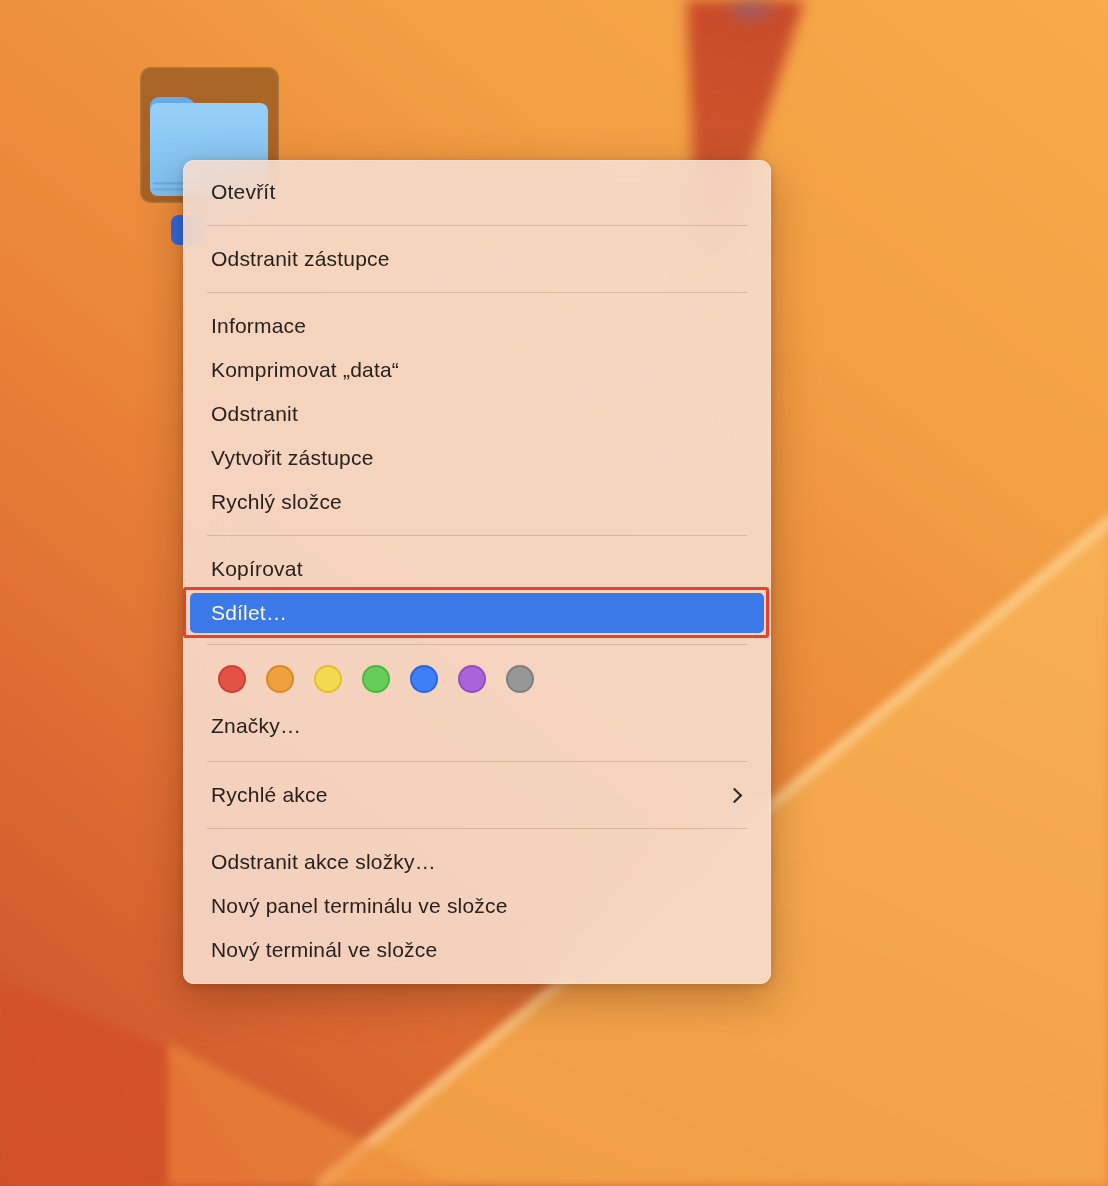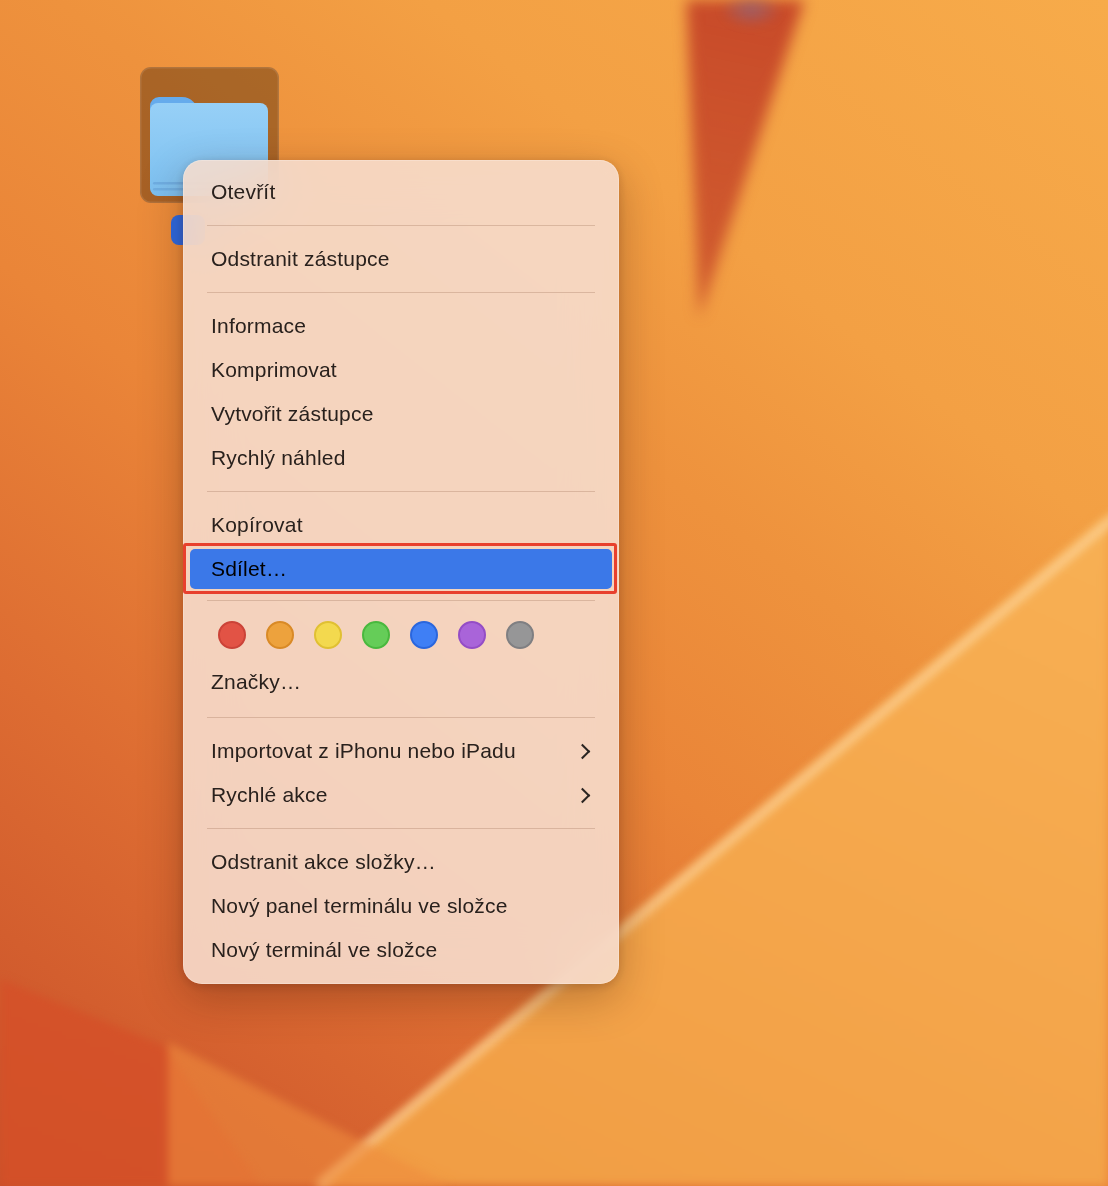--- a/index.html
+++ b/index.html
@@ -25,29 +25,29 @@
                 background:linear-gradient(200deg,#dd5f30,#d35028);}
   .wall-bl-light{clip-path:polygon(168px 1042px,470px 1196px,168px 1196px);
                  background:rgba(238,140,62,0.6);}
   
   .folder-sel{position:absolute;left:140px;top:67px;width:139px;height:136px;border-radius:11px;
               background:rgba(64,32,5,0.40);box-shadow:inset 0 0 0 1.5px rgba(255,255,255,0.10);}
   .folder-svg{position:absolute;left:150px;top:88px;}
   .name-pill{position:absolute;left:171px;top:215px;width:34px;height:30px;border-radius:8px;
              background:#2c6ae3;z-index:2;}
   
-  .menu{position:absolute;left:183px;top:160px;width:436px;z-index:5;border-radius:19px;
+  .menu{position:absolute;left:183px;top:160px;width:588px;z-index:5;border-radius:11px;
         padding:10px 0 12px 0;background:rgba(247,222,207,0.88);
         -webkit-backdrop-filter:blur(26px) saturate(0.9);backdrop-filter:blur(26px) saturate(0.9);
         box-shadow:0 14px 44px rgba(60,20,5,0.30),0 2px 10px rgba(60,20,5,0.18),
                    inset 0 0 0 1px rgba(255,255,255,0.22);}
   .mi{height:44px;display:flex;align-items:center;justify-content:space-between;
       padding:0 28px;font-size:21px;letter-spacing:.2px;color:#29211d;cursor:default;}
   .mi-hl{position:relative;height:40px;margin:2px 7px;padding:0 21px;border-radius:5px;
-         background:#3b78e8;color:#000000;}
+         background:#3b78e8;color:#fef9c3;}
   .ann{position:absolute;inset:-6px -5px -5px -7px;border:3px solid #e8402d;border-radius:3px;
        pointer-events:none;}
   .div{height:0;border-top:1.5px solid rgba(123,72,45,0.22);margin:11px 24px;}
   .chev{width:9px;height:9px;border-top:2.6px solid #2b2522;border-right:2.6px solid #2b2522;
         transform:rotate(45deg);flex:0 0 auto;margin-right:3px;}
   .tags{height:46px;display:flex;align-items:center;gap:20px;padding:0 0 0 35px;}
   .dot{width:28px;height:28px;border-radius:50%;border:2.5px solid transparent;
        box-sizing:border-box;cursor:default;}
   .mi-tall{height:48px;}
 </style>
@@ -96,27 +96,30 @@
     <div class="mi">
       <span>Odstranit zástupce</span>
     </div>
 
     <div class="div"></div>
 
     <div class="mi">
       <span>Informace</span>
     </div>
     <div class="mi">
-      <span>Komprimovat</span>
+      <span>Komprimovat „data“</span>
+    </div>
+    <div class="mi">
+      <span>Odstranit</span>
     </div>
     <div class="mi">
       <span>Vytvořit zástupce</span>
     </div>
     <div class="mi">
-      <span>Rychlý náhled</span>
+      <span>Rychlý složce</span>
     </div>
 
     <div class="div"></div>
 
     <div class="mi">
       <span>Kopírovat</span>
     </div>
     <div class="mi mi-hl">
       <span>Sdílet…</span>
       <span class="ann"></span>
@@ -134,24 +137,20 @@
       <span class="dot" style="background: rgb(150, 150, 151); border-color: rgb(127, 127, 130);"></span>
     </div>
 
     <div class="mi mi-tall">
       <span>Značky…</span>
     </div>
 
     <div class="div"></div>
 
     <div class="mi">
-      <span>Importovat z iPhonu nebo iPadu</span>
-      <span class="chev"></span>
-    </div>
-    <div class="mi">
       <span>Rychlé akce</span>
       <span class="chev"></span>
     </div>
 
     <div class="div"></div>
 
     <div class="mi">
       <span>Odstranit akce složky…</span>
     </div>
     <div class="mi">

